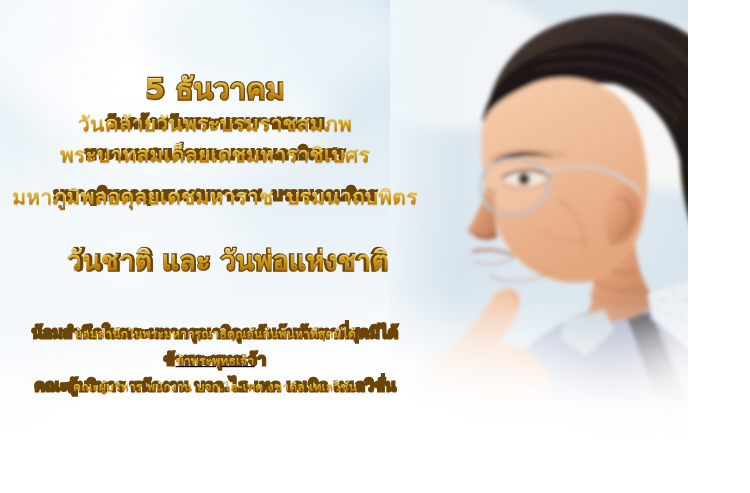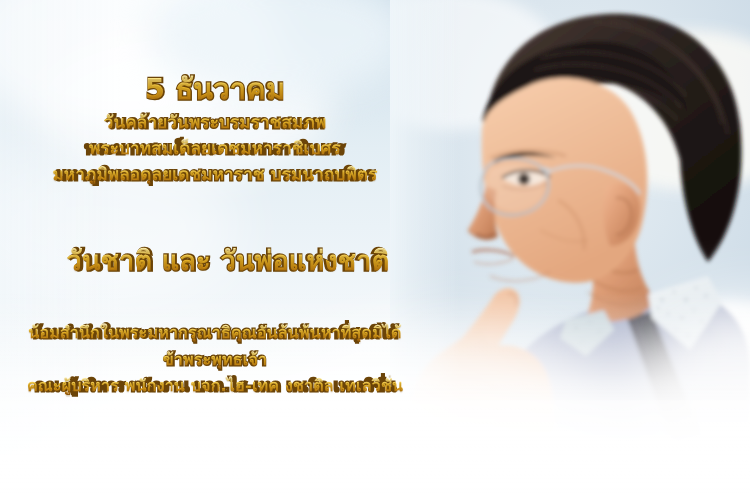--- a/index.html
+++ b/index.html
@@ -3,21 +3,21 @@
 <meta charset="utf-8">
 <title>5 December Commemorative Card</title>
 <style>
   html, body {
     margin: 0;
     padding: 0;
     background: #ffffff;
   }
   #card {
     position: relative;
-    width: 750px;
+    width: 688px;
     height: 493px;
     overflow: hidden;
     font-family: "DejaVu Sans", "Liberation Sans", sans-serif;
     background: #0ea5e9;
   }
 
   
   .sky-base {
     position: absolute; inset: 0;
     background:
@@ -106,27 +106,27 @@
     position: absolute;
     left: 0; right: 0; top: 0;
     color: transparent;
     -webkit-text-stroke: 2.4px #6b4408;
     z-index: -1;
     white-space: nowrap;
   }
 
   #block-date { position: absolute; left: 0; right: 0; top: 72px; }
   .line-date   { font-size: 29px; }
-  .line-sub    { font-size: 17px; margin-top: 5px; }
+  .line-sub    { font-size: 21px; margin-top: 5px; }
 
   #block-title { position: absolute; left: 16px; right: 0; top: 245px; padding-left: 10px; }
   .line-title  { font-size: 27px; }
 
   #block-closing { position: absolute; left: 0; right: 0; top: 316px; }
-  .line-close  { font-size: 16px; margin-top: 7px; }
+  .line-close  { font-size: 12px; margin-top: 7px; }
 </style>
 </head>
 <body>
 
 <div id="card">
 
   <div class="sky-base"></div>
   <div class="cloud cloud-a"></div>
   <div class="cloud cloud-b"></div>
   <div class="cloud cloud-c"></div>
@@ -341,36 +341,36 @@
     <div id="block-date">
       <span class="gold-wrap" data-text="5 ธันวาคม" style="font-size: 29px; font-weight: 700; margin-top: 0px; line-height: 35.38px;">
         <span class="gold line-date">5 ธันวาคม</span>
       </span>
       <span class="gold-wrap" data-text="วันคล้ายวันพระบรมราชสมภพ" style="font-size: 17px; font-weight: 700; margin-top: 5px; line-height: 20.74px;">
         <span class="gold line-sub">วันคล้ายวันพระบรมราชสมภพ</span>
       </span>
       <span class="gold-wrap" data-text="พระบาทสมเด็จพระบรมชนกาธิเบศร" style="font-size: 17px; font-weight: 700; margin-top: 5px; line-height: 20.74px;">
         <span class="gold line-sub">พระบาทสมเด็ลยเดชมหาราชิเบศร</span>
       </span>
-      <span class="gold-wrap" data-text="มหาภูมิพลอดุลยเดชมหาราช บรมนาถบพิตร" style="font-size: 17px; font-weight: 700; margin-top: 5px; line-height: 20.74px;">
+      <span class="gold-wrap" data-text="มหาภูมิพลอดุลยเดชมหาราช บรมนาถบพิตร" style="font-size: 17px; font-weight: 700; margin-top: 17px; line-height: 20.74px; font-family: Liberation Mono, monospace;">
         <span class="gold line-sub">มหาภูมิพลอดุลยเดชมหาราช บรมนาถบพิตร</span>
       </span>
     </div>
 
     <div id="block-title">
       <span class="gold-wrap" data-text="วันชาติ และ วันพ่อแห่งชาติ" style="font-size: 27px; font-weight: 700; margin-top: 0px; line-height: 32.94px;">
         <span class="gold line-title">วันชาติ และ วันพ่อแห่งชาติ</span>
       </span>
     </div>
 
     <div id="block-closing">
       <span class="gold-wrap" data-text="น้อมสำนึกในพระมหากรุณาธิคุณอันล้นพ้นหาที่สุดมิได้" style="font-size: 16px; font-weight: 700; margin-top: 7px; line-height: 19.52px;">
         <span class="gold line-close">น้อมสำนึกในพระมหากรุณาธิคุณอันล้นพ้นหาที่สุดมิได้</span>
       </span>
-      <span class="gold-wrap" data-text="ข้าพระพุทธเจ้า" style="font-size: 16px; font-weight: 700; margin-top: 7px; line-height: 19.52px;">
+      <span class="gold-wrap" data-text="ข้าพระพุทธเจ้า" style="font-size: 16px; font-weight: 700; margin-top: 7px; line-height: 19.52px; text-decoration: underline;">
         <span class="gold line-close">ข้าพระพุทธเจ้า</span>
       </span>
       <span class="gold-wrap" data-text="คณะผู้บริหาร พนักงาน บจก.ไฮ-เทค เคเบิล เทเลวิชั่น" style="font-size: 16px; font-weight: 700; margin-top: 7px; line-height: 19.52px;">
         <span class="gold line-close">คณะผู้บริหาร พนักงาน บจก.ไฮ-เทค งชาติล เทเลวิชั่น</span>
       </span>
     </div>
 
   </div>
 </div>
 

